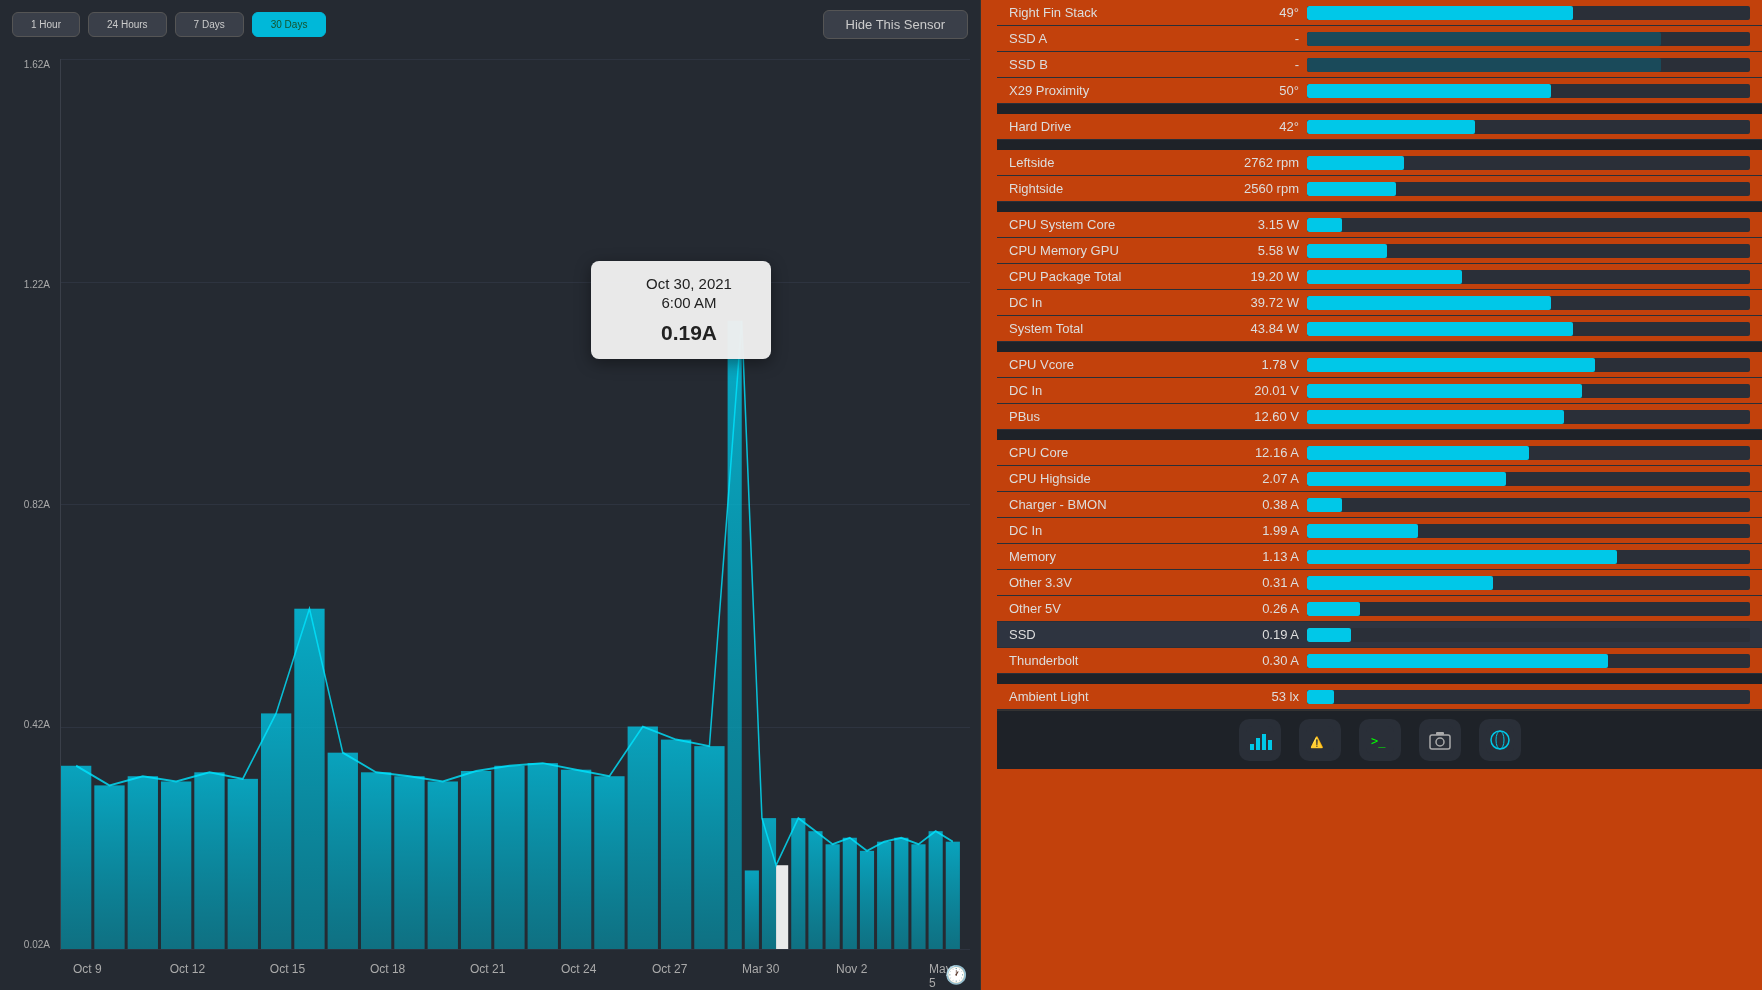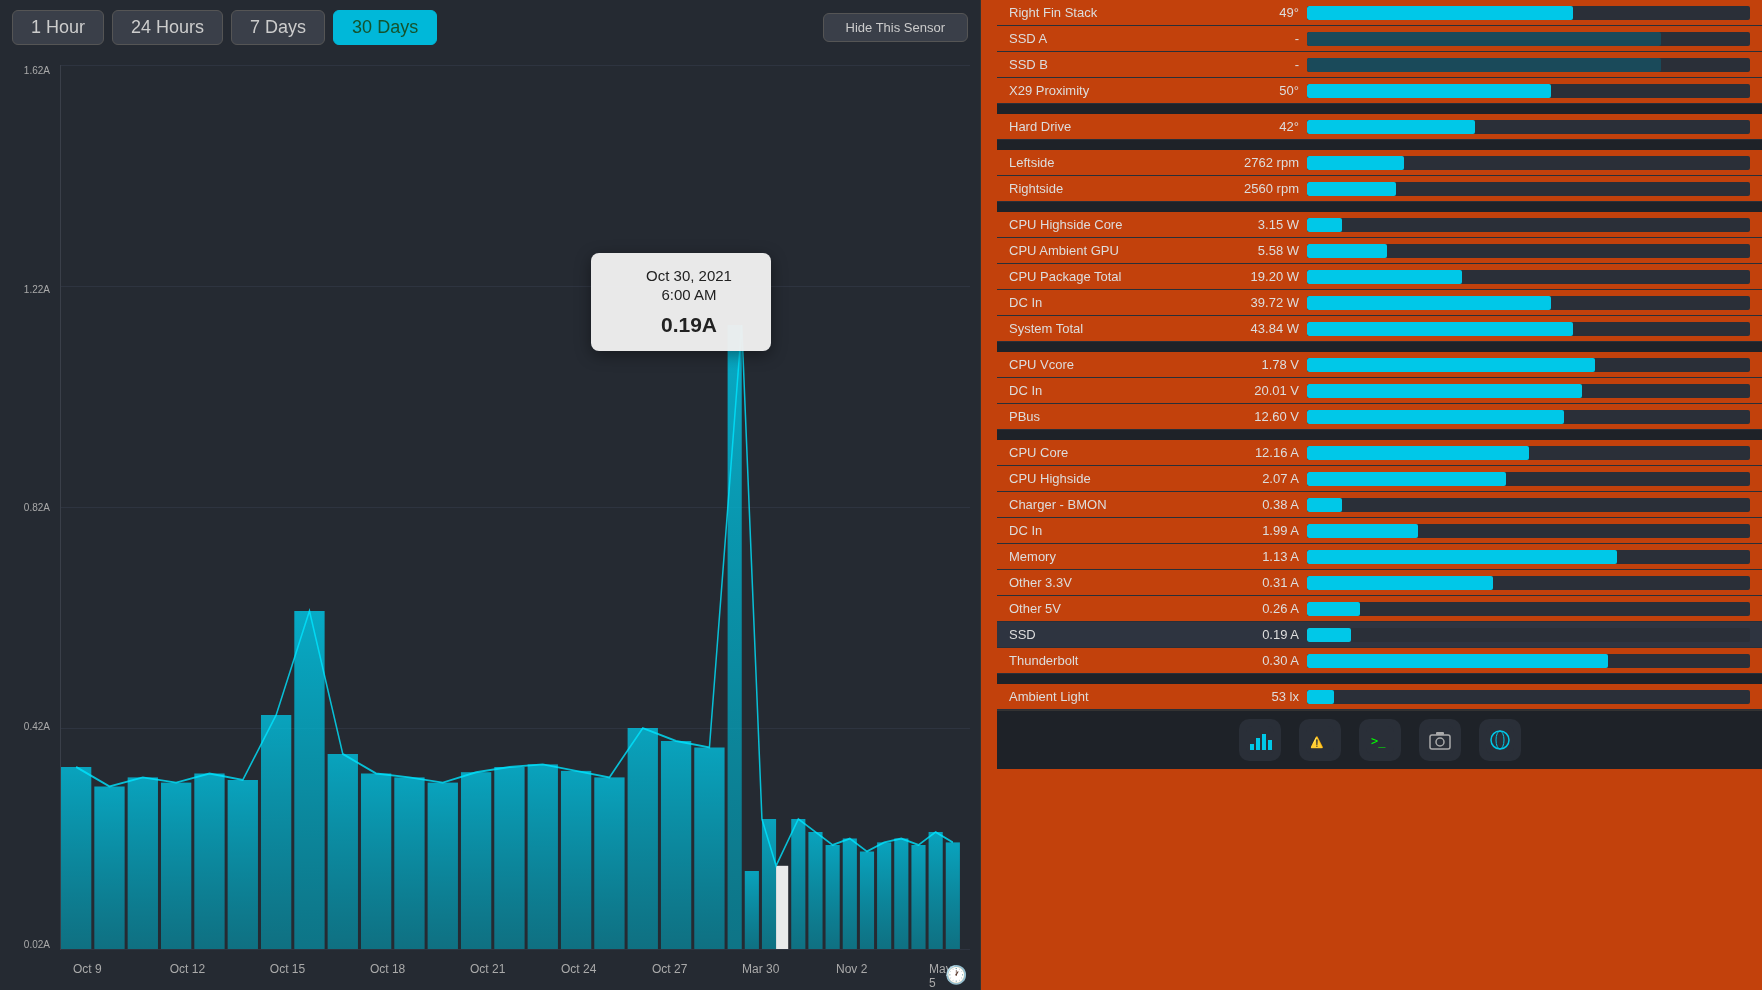--- a/index.html
+++ b/index.html
@@ -29,21 +29,21 @@
       gap: 8px;
       padding: 0 12px 10px 12px;
     }
 
     .time-btn {
       background: #3a3f49;
       color: #ccc;
       border: 1px solid #555;
       border-radius: 6px;
       padding: 6px 18px;
-      font-size: 18px;
+      font-size: 10px;
       cursor: pointer;
       font-family: inherit;
     }
     .time-btn.active {
       background: #00b8d9;
       color: #14532d;
       border-color: #00b8d9;
     }
 
     .spacer { flex: 1; }
@@ -301,21 +301,21 @@
         <rect x="808" y="598" width="14" height="82" fill="url(#barGrad)" opacity="0.85"></rect>
 
         <rect x="825" y="595" width="14" height="85" fill="url(#barGrad)" opacity="0.85"></rect>
         <rect x="842" y="600" width="14" height="80" fill="url(#barGrad)" opacity="0.85"></rect>
         <rect x="859" y="590" width="14" height="90" fill="url(#barGrad)" opacity="0.85"></rect>
         <rect x="876" y="598" width="14" height="82" fill="url(#barGrad)" opacity="0.85"></rect>
 
         <polyline points="15,540 48,555 81,548 114,552 147,545 180,550 213,500 246,420 279,530 312,545 345,548 378,552 411,544 444,540 477,538 510,543 543,548 576,510 609,520 642,525 674,200 694,580 708,616 730,580 747,590 764,600 781,595 798,605 815,598 832,595 849,600 866,590 883,598" fill="none" stroke="#00e5ff" stroke-width="1.5" opacity="0.8"></polyline>
       </svg>
 
-      <div class="tooltip" style="left: 530px; top: 188px; min-width: 180px; padding-left: 40px;">
+      <div class="tooltip" style="left: 530px; top: 202px; min-width: 180px; padding-left: 40px;">
         <div class="tooltip-date">Oct 30, 2021</div>
         <div class="tooltip-time">6:00 AM</div>
         <div class="tooltip-value">0.19A</div>
       </div>
     </div>
 
     <div class="x-labels" style="position:relative; width:100%;">
       <span class="x-label" style="left:3%">Oct 9</span>
       <span class="x-label" style="left:14%">Oct 12</span>
       <span class="x-label" style="left:25%">Oct 15</span>
@@ -380,28 +380,28 @@
       </div>
       <div class="sensor-row">
         <span class="sensor-name">Rightside</span>
         <span class="sensor-value">2560 rpm</span>
         <div class="sensor-bar-wrap">
           <div class="sensor-bar" style="width: 20%;"></div>
         </div>
       </div>
       <div class="divider"></div>
       <div class="sensor-row">
-        <span class="sensor-name">CPU Highside Core</span>
+        <span class="sensor-name">CPU System Core</span>
         <span class="sensor-value">3.15 W</span>
         <div class="sensor-bar-wrap">
           <div class="sensor-bar" style="width: 8%;"></div>
         </div>
       </div>
       <div class="sensor-row">
-        <span class="sensor-name">CPU Ambient GPU</span>
+        <span class="sensor-name">CPU Memory GPU</span>
         <span class="sensor-value">5.58 W</span>
         <div class="sensor-bar-wrap">
           <div class="sensor-bar" style="width: 18%;"></div>
         </div>
       </div>
       <div class="sensor-row">
         <span class="sensor-name">CPU Package Total</span>
         <span class="sensor-value">19.20 W</span>
         <div class="sensor-bar-wrap">
           <div class="sensor-bar" style="width: 35%;"></div>

